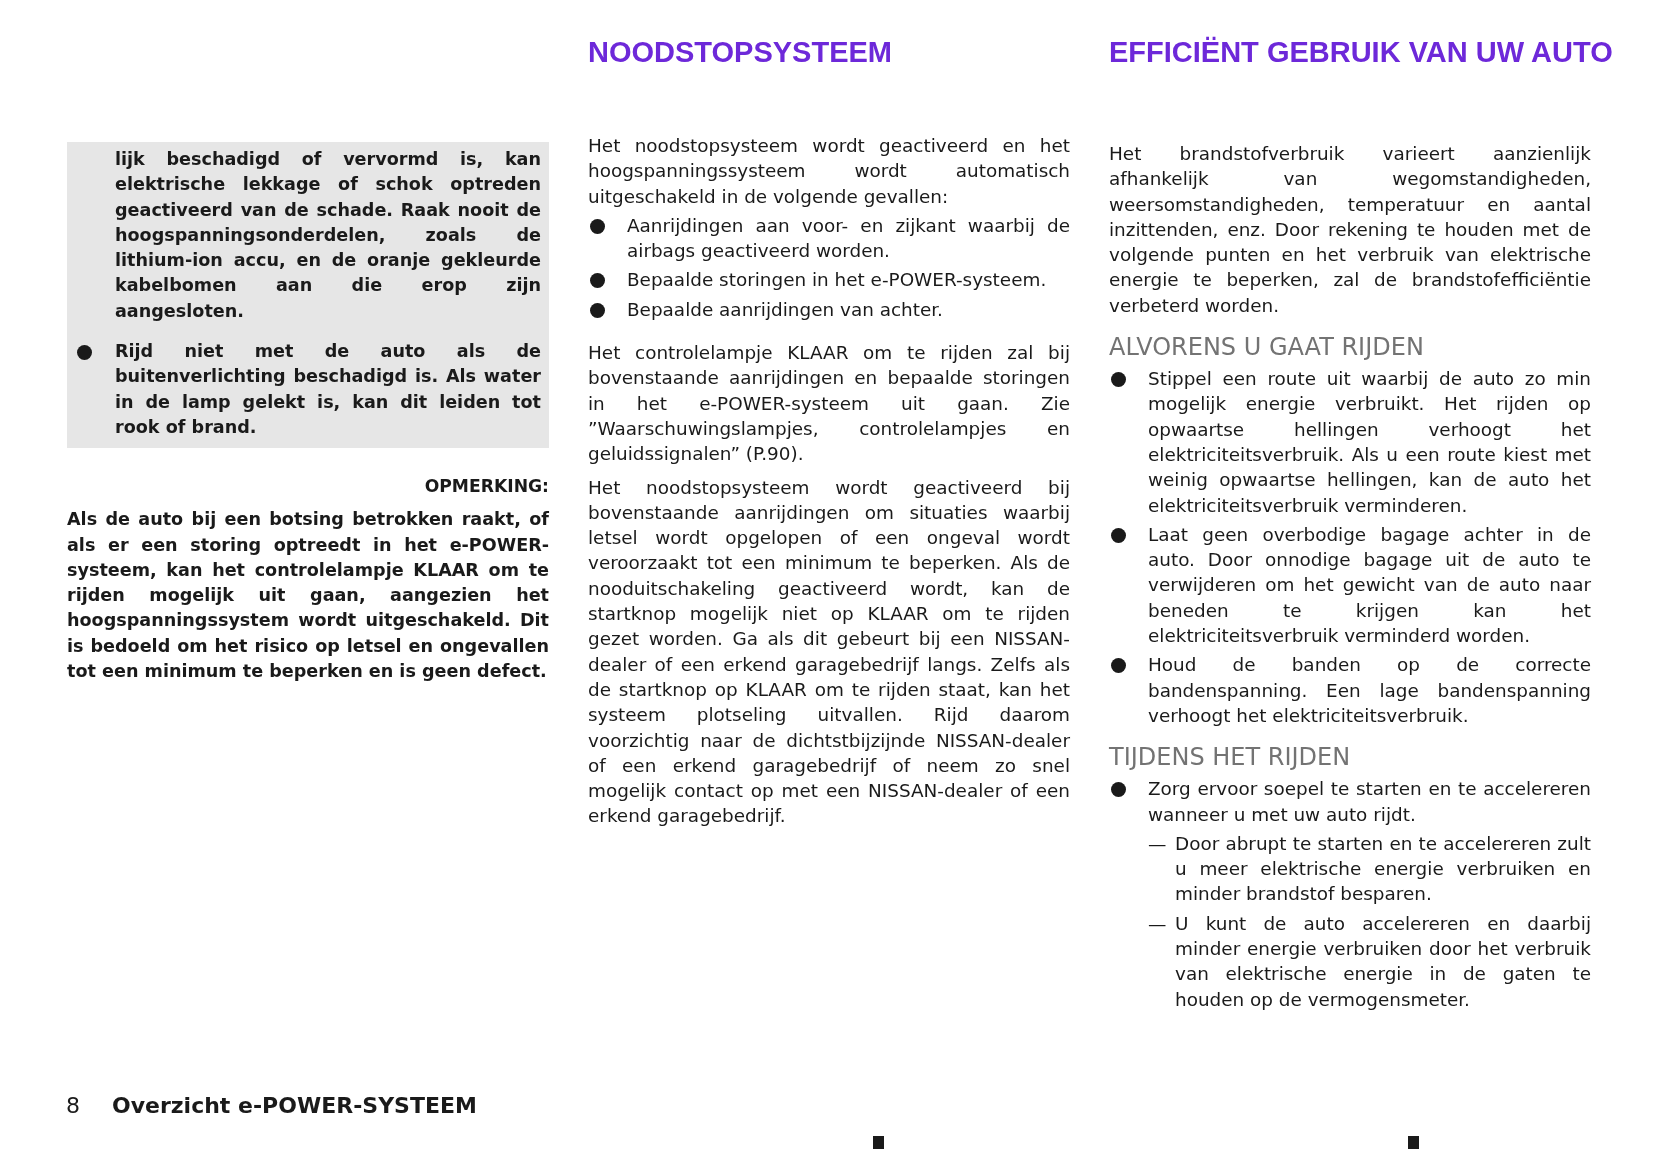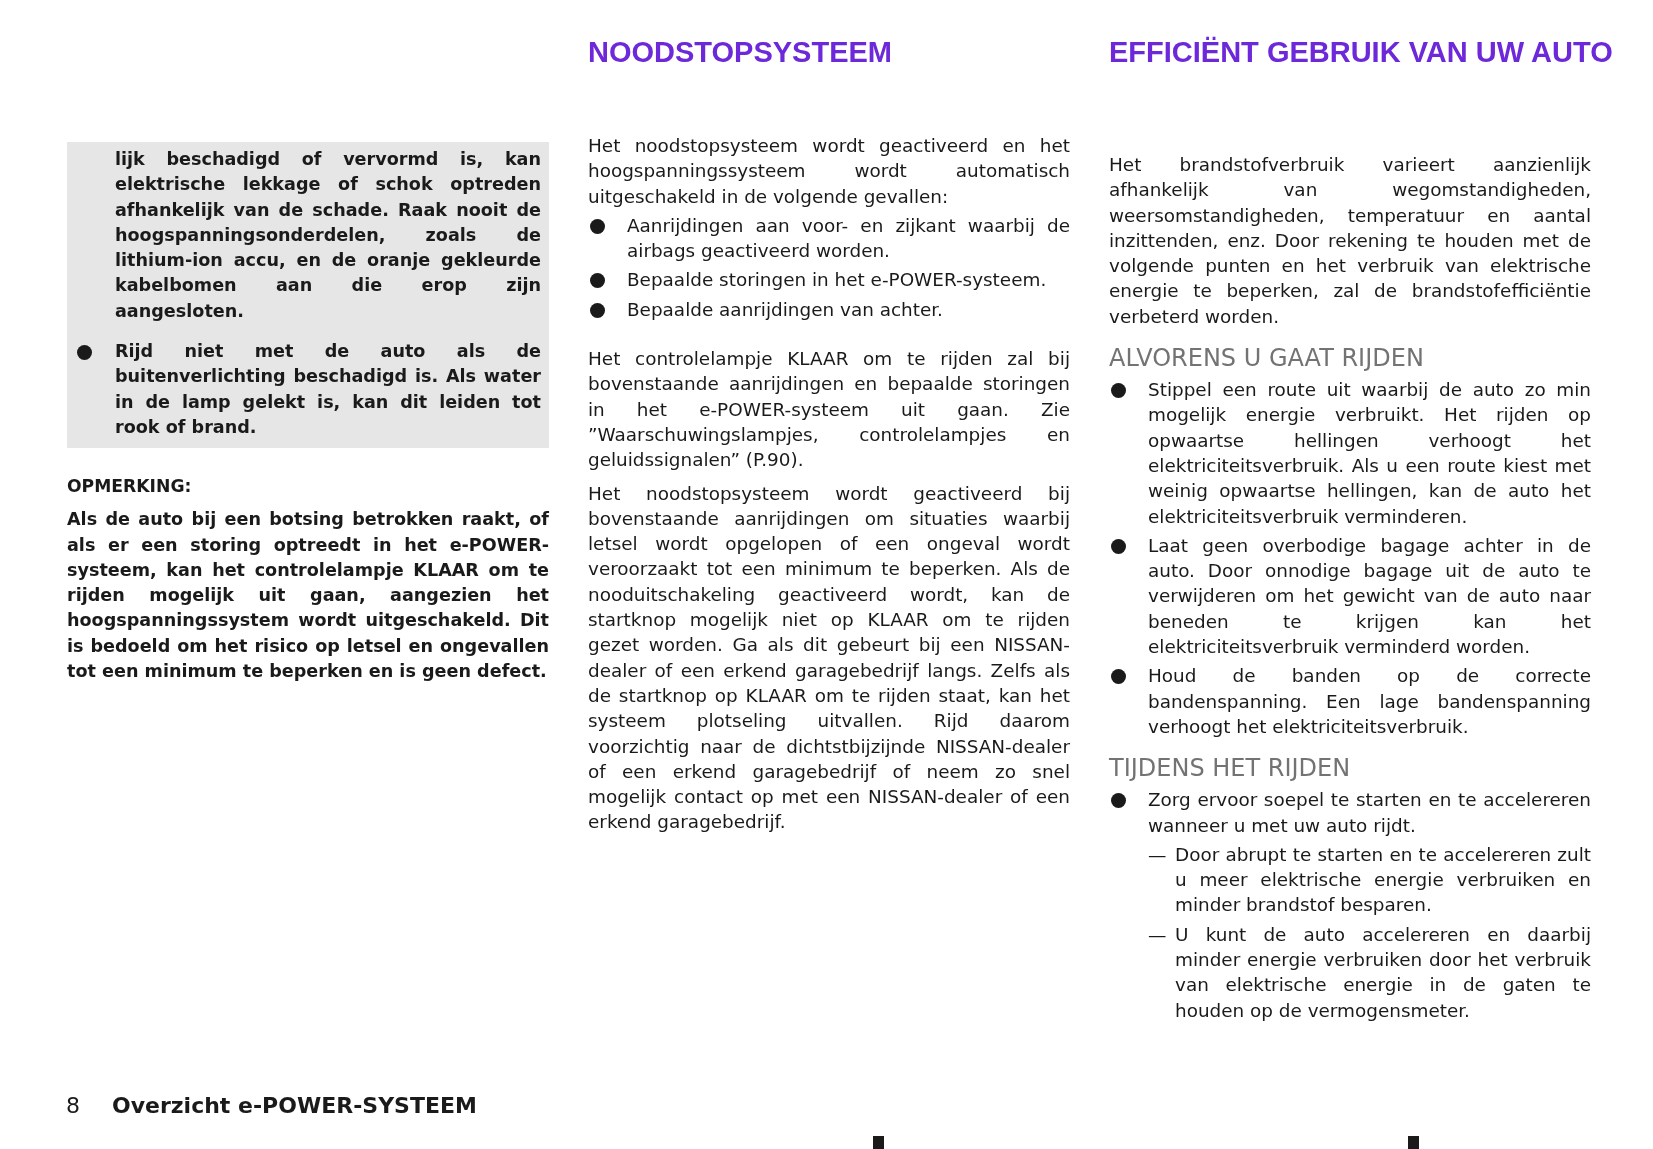--- a/index.html
+++ b/index.html
@@ -1,54 +1,54 @@
 <!DOCTYPE html>
 <html><head>
 <meta charset="utf-8">
 <style>
   html, body { margin:0; padding:0; background:#ffffff; }
   body { width:1653px; height:1149px; position:relative; overflow:hidden;
          font-family:"DejaVu Sans","Liberation Sans",sans-serif; color:#1a1a1a; }
   .col { position:absolute; width:482px; }
   .col1 { left:67px; top:142px; }
   .col2 { left:588px; top:133px; }
-  .col3 { left:1109px; top:152px; }
+  .col3 { left:1109px; top:141px; }
   .section-title { position:absolute; top:36px; font-family:"Liberation Sans",sans-serif;
          font-weight:bold; font-size:29px; letter-spacing:0px; color:#6d28d9; white-space:nowrap;
          transform:scaleX(1.0); }
   .t2 { left:588px; }
   .t3 { left:1109px; }
   p, .item { margin:0; font-size:18.4px; line-height:25.3px; text-align:justify; }
   .warnbox { background:#e6e6e6; padding:5px 8px 8px 0; width:482px; box-sizing:border-box; }
   .warnbox .item, .warnbox p { font-weight:bold; font-size:17.6px; }
   .indent { padding-left:48px; }
   .item { position:relative; padding-left:39px; margin-top:4px; }
   .warnbox .item { padding-left:48px;margin-top:15px; }
   .bullet { position:absolute; left:2px; top:6px; width:15px; height:15px; border-radius:50%; background:#1a1a1a; }
   .warnbox .bullet { left:10px; }
   .subitem { position:relative; padding-left:66px; margin-top:4px; font-size:18.4px; line-height:25.3px; text-align:justify; }
   .dash { position:absolute; left:39px; top:0; }
-  .note-label { margin-top:26px; font-weight:bold; font-size:17.2px; line-height:25px; }
+  .note-label { margin-top:26px; font-weight:bold; font-size:17.2px; line-height:25px;text-align:right; }
   .note-body { margin-top:8px; font-weight:bold; font-size:17.6px; line-height:25.3px; text-align:justify; }
-  .gap { margin-top:24px; }
+  .gap { margin-top:18px; }
   .subhead { font-size:24px; line-height:30px; margin-top:14px; margin-bottom:2px; font-weight:normal; color:#737373; }
   .footer { position:absolute; left:66px; top:1093px; font-size:22px; white-space:nowrap; }
   .footer .pg { display:inline-block; width:46px; font-weight:normal; }
   .footer .ft { font-weight:bold; }
   .crop { position:absolute; width:11px; height:20px; background:#1a1a1a; top:1136px; }
 </style>
 </head>
 <body>
 
 <div class="section-title t2">NOODSTOPSYSTEEM</div>
 <div class="section-title t3">EFFICIËNT GEBRUIK VAN UW AUTO</div>
 
 <div class="col col1">
   <div class="warnbox">
-    <p class="indent">lijk beschadigd of vervormd is, kan elektrische lekkage of schok optreden afhankelijk van de schade. Raak nooit de hoogspanningsonderdelen, zoals de lithium-ion accu, en de oranje gekleurde kabelbomen aan die erop zijn aangesloten.</p>
+    <p class="indent">lijk beschadigd of vervormd is, kan elektrische lekkage of schok optreden geactiveerd van de schade. Raak nooit de hoogspanningsonderdelen, zoals de lithium-ion accu, en de oranje gekleurde kabelbomen aan die erop zijn aangesloten.</p>
     <div class="item">
       <span class="bullet"></span>
       <span>Rijd niet met de auto als de buitenverlichting beschadigd is. Als water in de lamp gelekt is, kan dit leiden tot rook of brand.</span>
     </div>
   </div>
   <div class="note-label">OPMERKING:</div>
   <div class="note-body">Als de auto bij een botsing betrokken raakt, of als er een storing optreedt in het e-POWER-systeem, kan het controlelampje KLAAR om te rijden mogelijk uit gaan, aangezien het hoogspanningssystem wordt uitgeschakeld. Dit is bedoeld om het risico op letsel en ongevallen tot een minimum te beperken en is geen defect.</div>
 </div>
 
 <div class="col col2">

